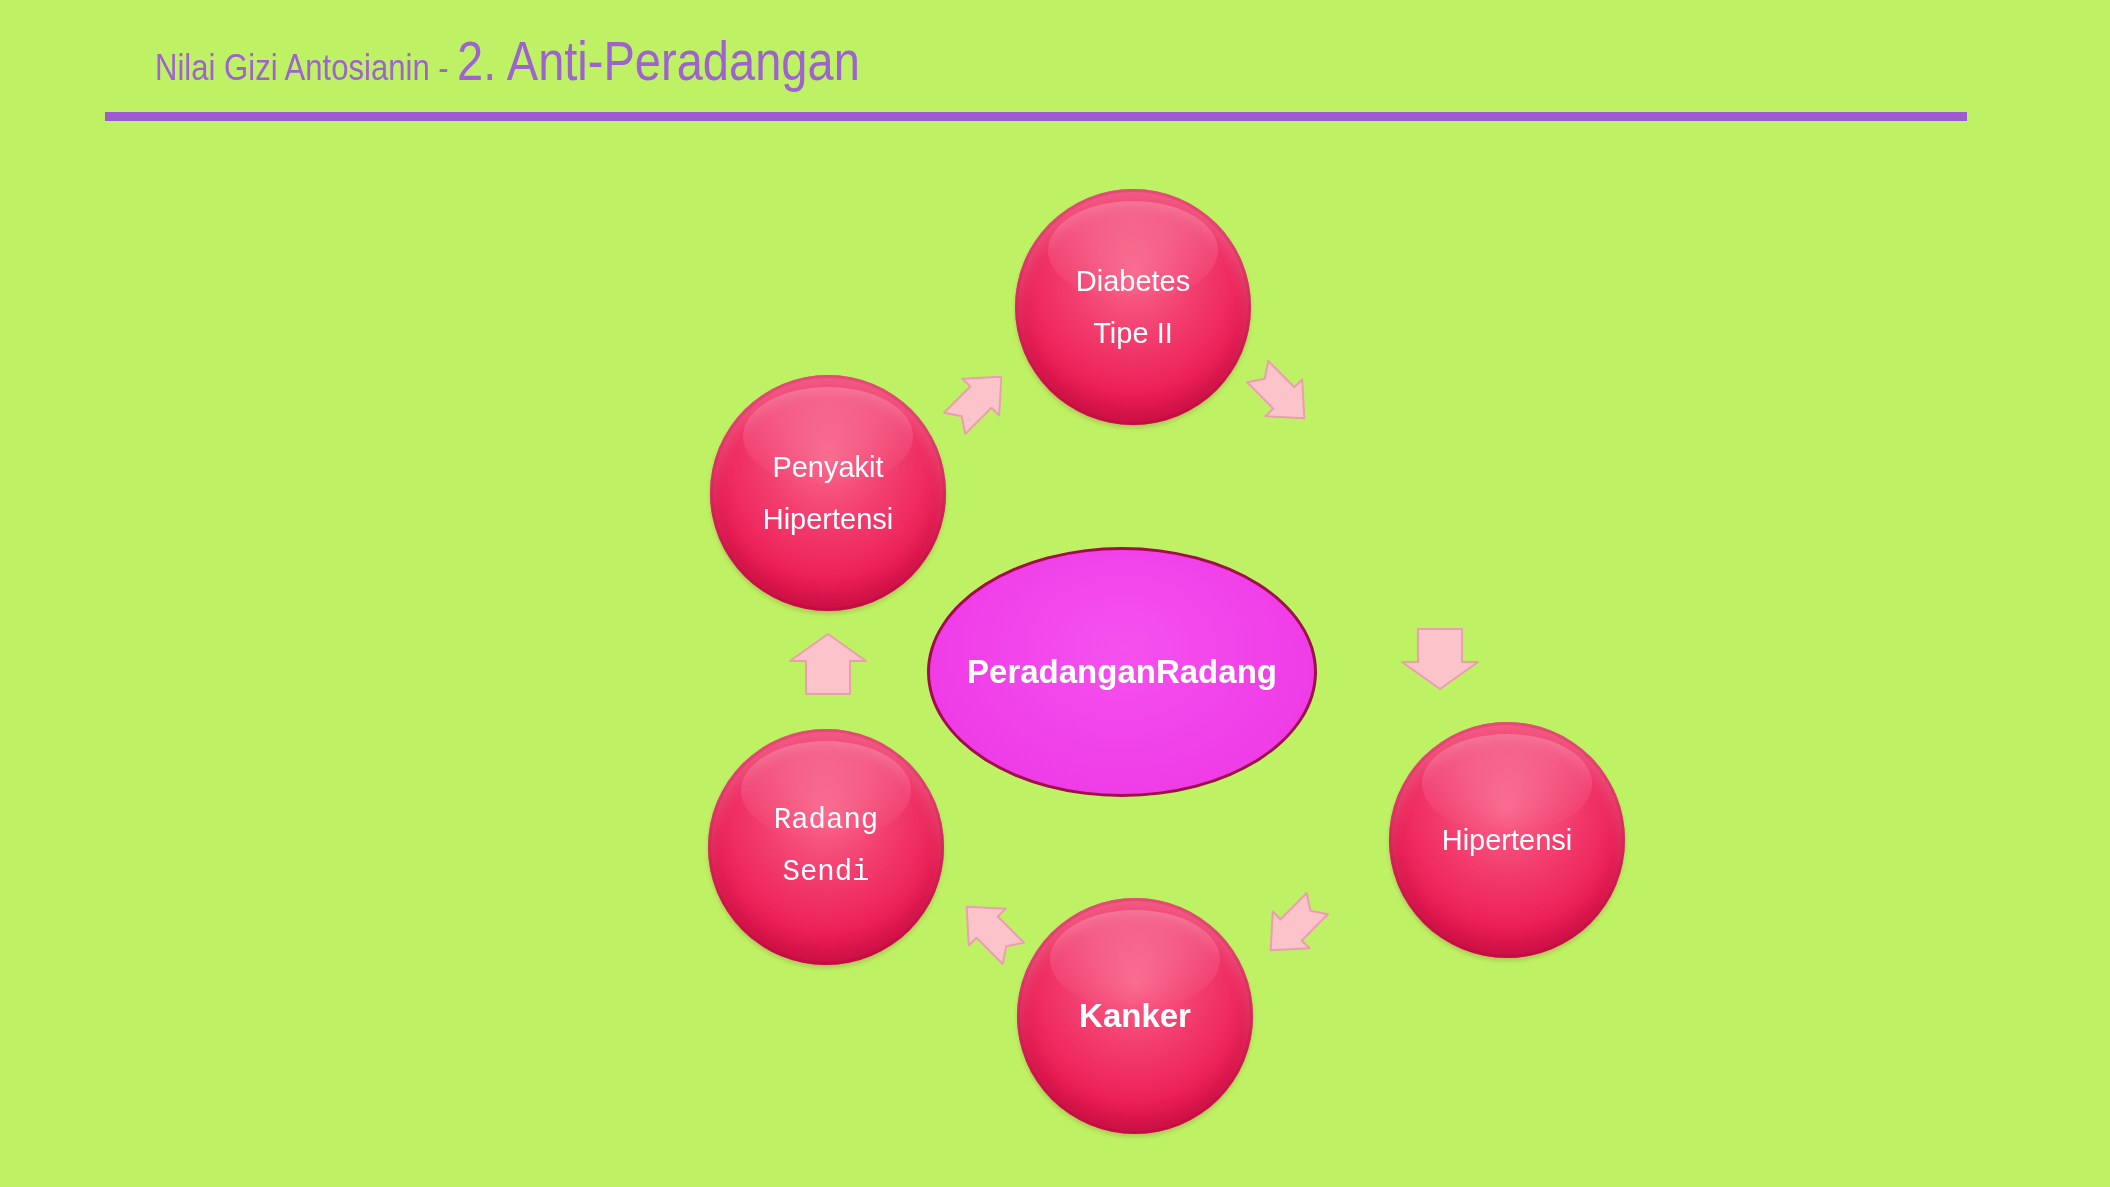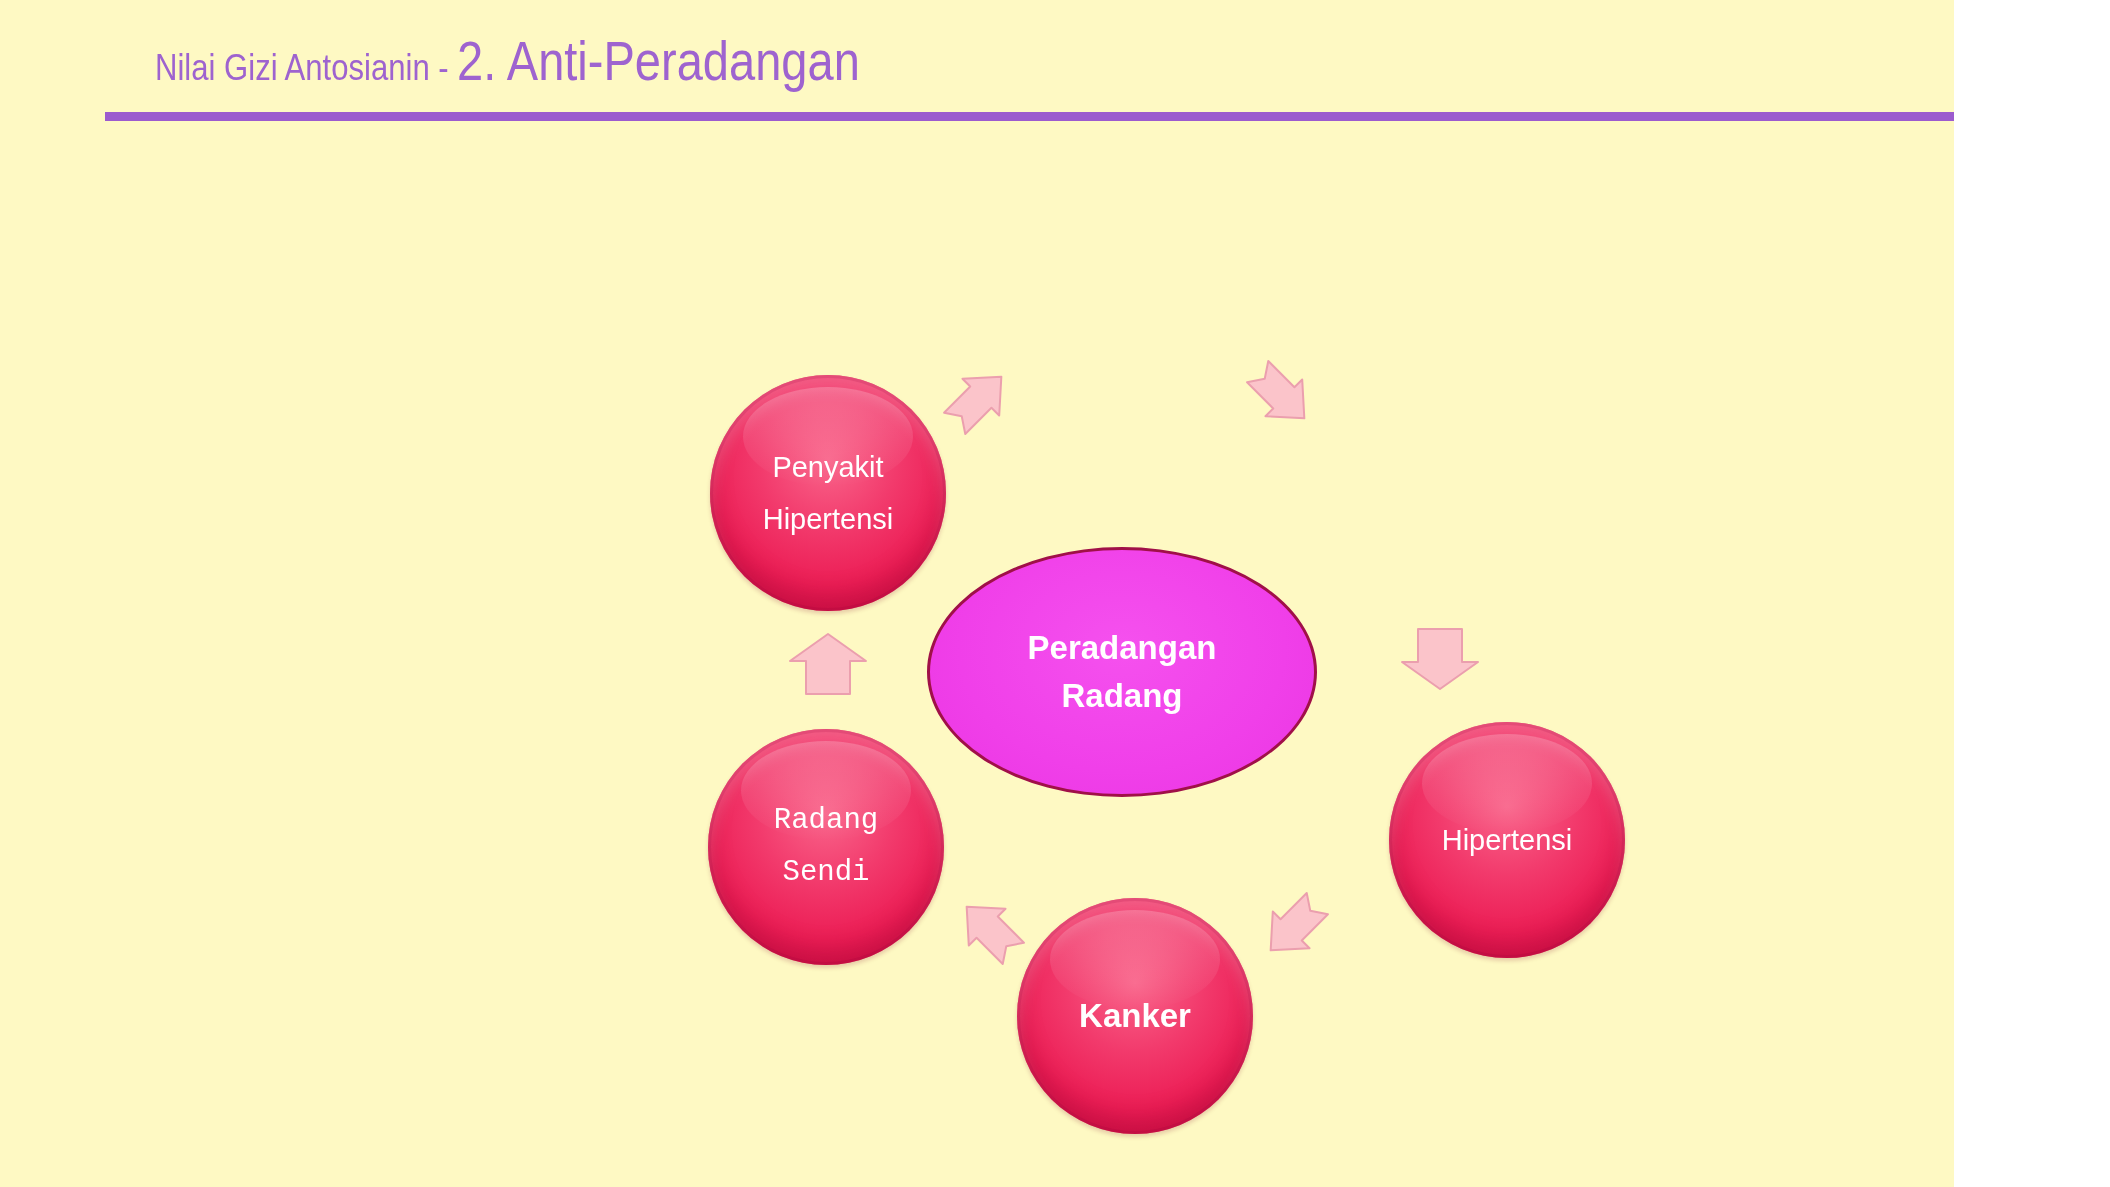--- a/index.html
+++ b/index.html
@@ -1,19 +1,19 @@
 <!DOCTYPE html>
 <html><head>
 <meta charset="utf-8">
 <style>
   html,body{margin:0;padding:0;background:#ffffff;}
   .slide{
     position:relative;
-    width:1954px;height:1187px;
-    background:#fef9c3;
+    width:2110px;height:1187px;
+    background:#bef264;
     overflow:hidden;
     font-family:"Liberation Sans", sans-serif;
   }
 
   
   .title-row{
     position:absolute;left:155px;top:22px;height:78px;
     display:flex;align-items:baseline;white-space:nowrap;
     color:#9e63cf;
     transform:scaleX(0.84);transform-origin:0 50%;
@@ -53,21 +53,21 @@
   .node-kanker   {left:1017px;top:898px;}
   .node-radang   {left:708px;top:729px;font-family:Liberation Mono, monospace;}
 
   
   .center-ellipse{
     position:absolute;left:927px;top:547px;width:390px;height:250px;
     border-radius:50%;
     background:radial-gradient(ellipse at 50% 40%, #f551ee 0%, #f03fe9 60%, #ea35e2 100%);
     border:3px solid #a01048;
     box-sizing:border-box;
-    display:flex;flex-direction:column;align-items:center;justify-content:center;
+    display:flex;flex-direction:row;align-items:center;justify-content:center;
     color:#ffffff;text-align:center;
   }
   .center-ellipse .line{display:block;font-size:33px;line-height:48px;font-weight:700;}
 
   
   .arrow{position:absolute;transform:translate(-50%,-50%);}
   .arrow svg{display:block;overflow:visible;}
   .arr-ne{left:978px;top:400px;}
   .arr-se{left:1281px;top:395px;}
   .arr-s {left:1440px;top:659px;}
@@ -85,20 +85,24 @@
 <body>
 
 <div class="slide">
 
   <div class="title-row">
     <span class="title-prefix">Nilai Gizi Antosianin -</span>
     <span class="title-main">2. Anti-Peradangan</span>
   </div>
   <div class="title-underline"></div>
 
+  <div class="node node-diabetes">
+    <span class="line">Diabetes</span>
+    <span class="line">Tipe II</span>
+  </div>
 
 
   <div class="node node-hipertensi">
     <span class="line">Hipertensi</span>
   </div>
 
   <div class="node node-kanker bold">
     <span class="line">Kanker</span>
   </div>
 

